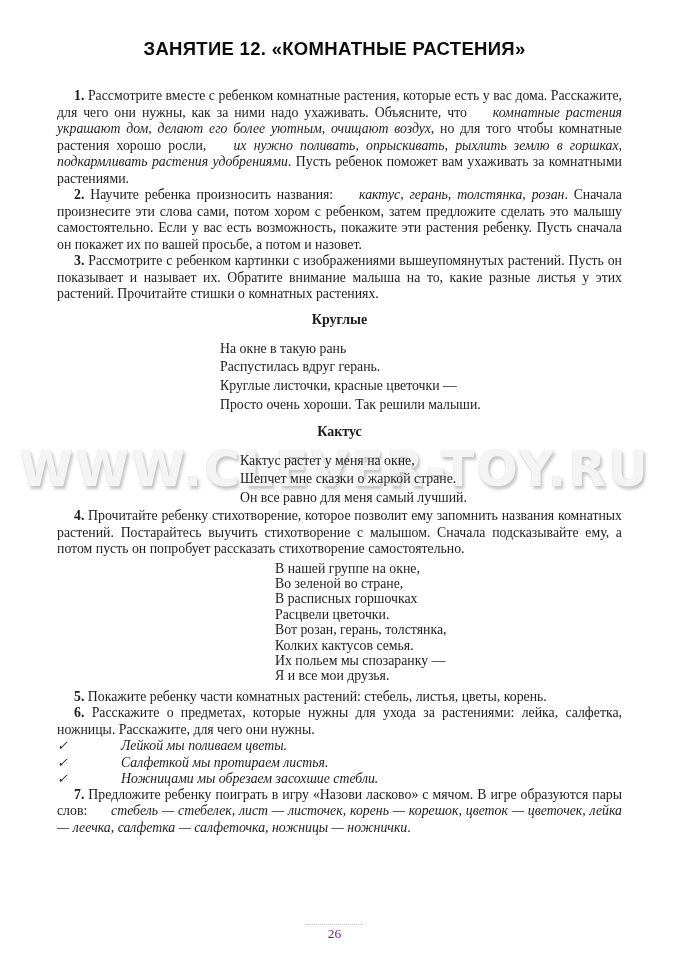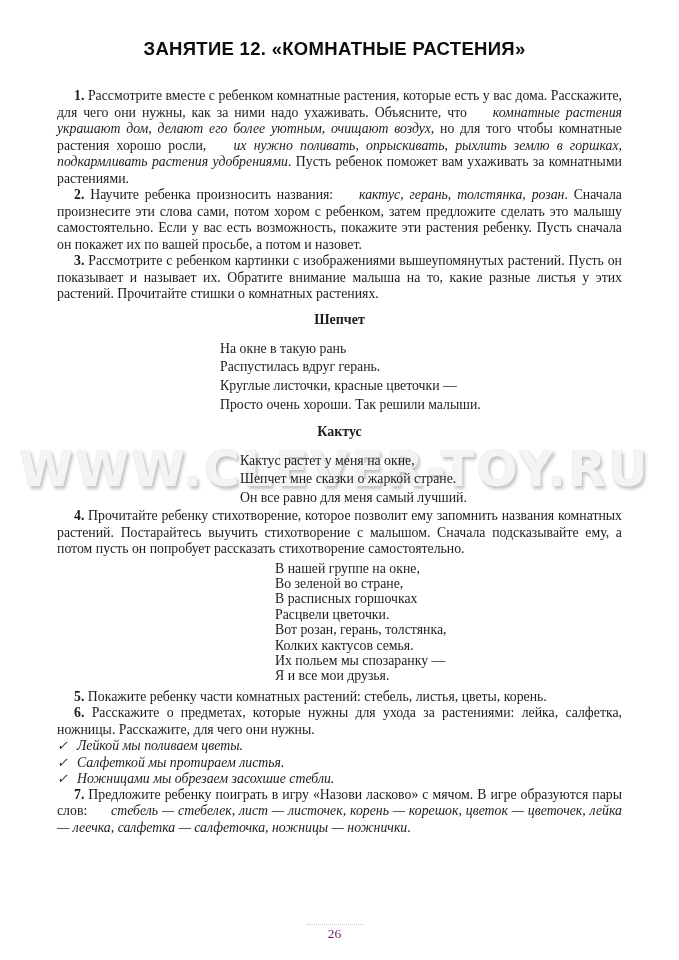--- a/index.html
+++ b/index.html
@@ -85,21 +85,21 @@
     line-height: 16.2px;
     display: flex;
     align-items: baseline;
   }
   .check-mark {
     flex: 0 0 20px;
     font-style: italic;
     font-size: 13px;
     color: #2a2a2a;
   }
-  .check-text { font-style: italic; }
+  .check-text { font-style: italic; margin-left: 44px; }
   .footer {
     position: absolute;
     top: 924px;
     left: 0;
     right: 0;
     text-align: center;
     z-index: 2;
   }
   .footer-rule {
     width: 56px;
@@ -118,21 +118,21 @@
 
 <div class="page" style="--text: #1c1c1c; --paper: #ffffff; --wm: #f4f4f4;">
   <h1 class="title">ЗАНЯТИЕ 12. «КОМНАТНЫЕ РАСТЕНИЯ»</h1>
 
   <div class="watermark">WWW.CLEVER-TOY.RU</div>
 
   <div class="content">
       <p class="para"><span class="b">1.</span><span> Рассмотрите вместе с ребенком комнатные растения, которые есть у вас дома. Расскажите, для чего они нужны, как за ними надо ухаживать. Объясните, что </span><span class="i">комнатные растения украшают дом, делают его более уютным, очищают воздух</span><span>, но для того чтобы комнатные растения хорошо росли, </span><span class="i">их нужно поливать, опрыскивать, рыхлить землю в горшках, подкармливать растения удобрениями</span><span>. Пусть ребенок поможет вам ухаживать за комнатными растениями.</span></p>
       <p class="para"><span class="b">2.</span><span> Научите ребенка произносить названия: </span><span class="i">кактус, герань, толстянка, розан</span><span>. Сначала произнесите эти слова сами, потом хором с ребенком, затем предложите сделать это малышу самостоятельно. Если у вас есть возможность, покажите эти растения ребенку. Пусть сначала он покажет их по вашей просьбе, а потом и назовет.</span></p>
       <p class="para"><span class="b">3.</span><span> Рассмотрите с ребенком картинки с изображениями вышеупомянутых растений. Пусть он показывает и называет их. Обратите внимание малыша на то, какие разные листья у этих растений. Прочитайте стишки о комнатных растениях.</span></p>
-      <div class="poem-heading">Шепчет</div>
+      <div class="poem-heading">Круглые</div>
       <div class="poem" style="margin-left: 163px;">
         <div class="poem-line">На окне в такую рань</div>
         <div class="poem-line">Распустилась вдруг герань.</div>
         <div class="poem-line">Круглые листочки, красные цветочки —</div>
         <div class="poem-line">Просто очень хороши. Так решили малыши.</div>
       </div>
       <div class="poem-heading">Кактус</div>
       <div class="poem" style="margin-left: 183px;">
         <div class="poem-line">Кактус растет у меня на окне,</div>
         <div class="poem-line">Шепчет мне сказки о жаркой стране.</div>

